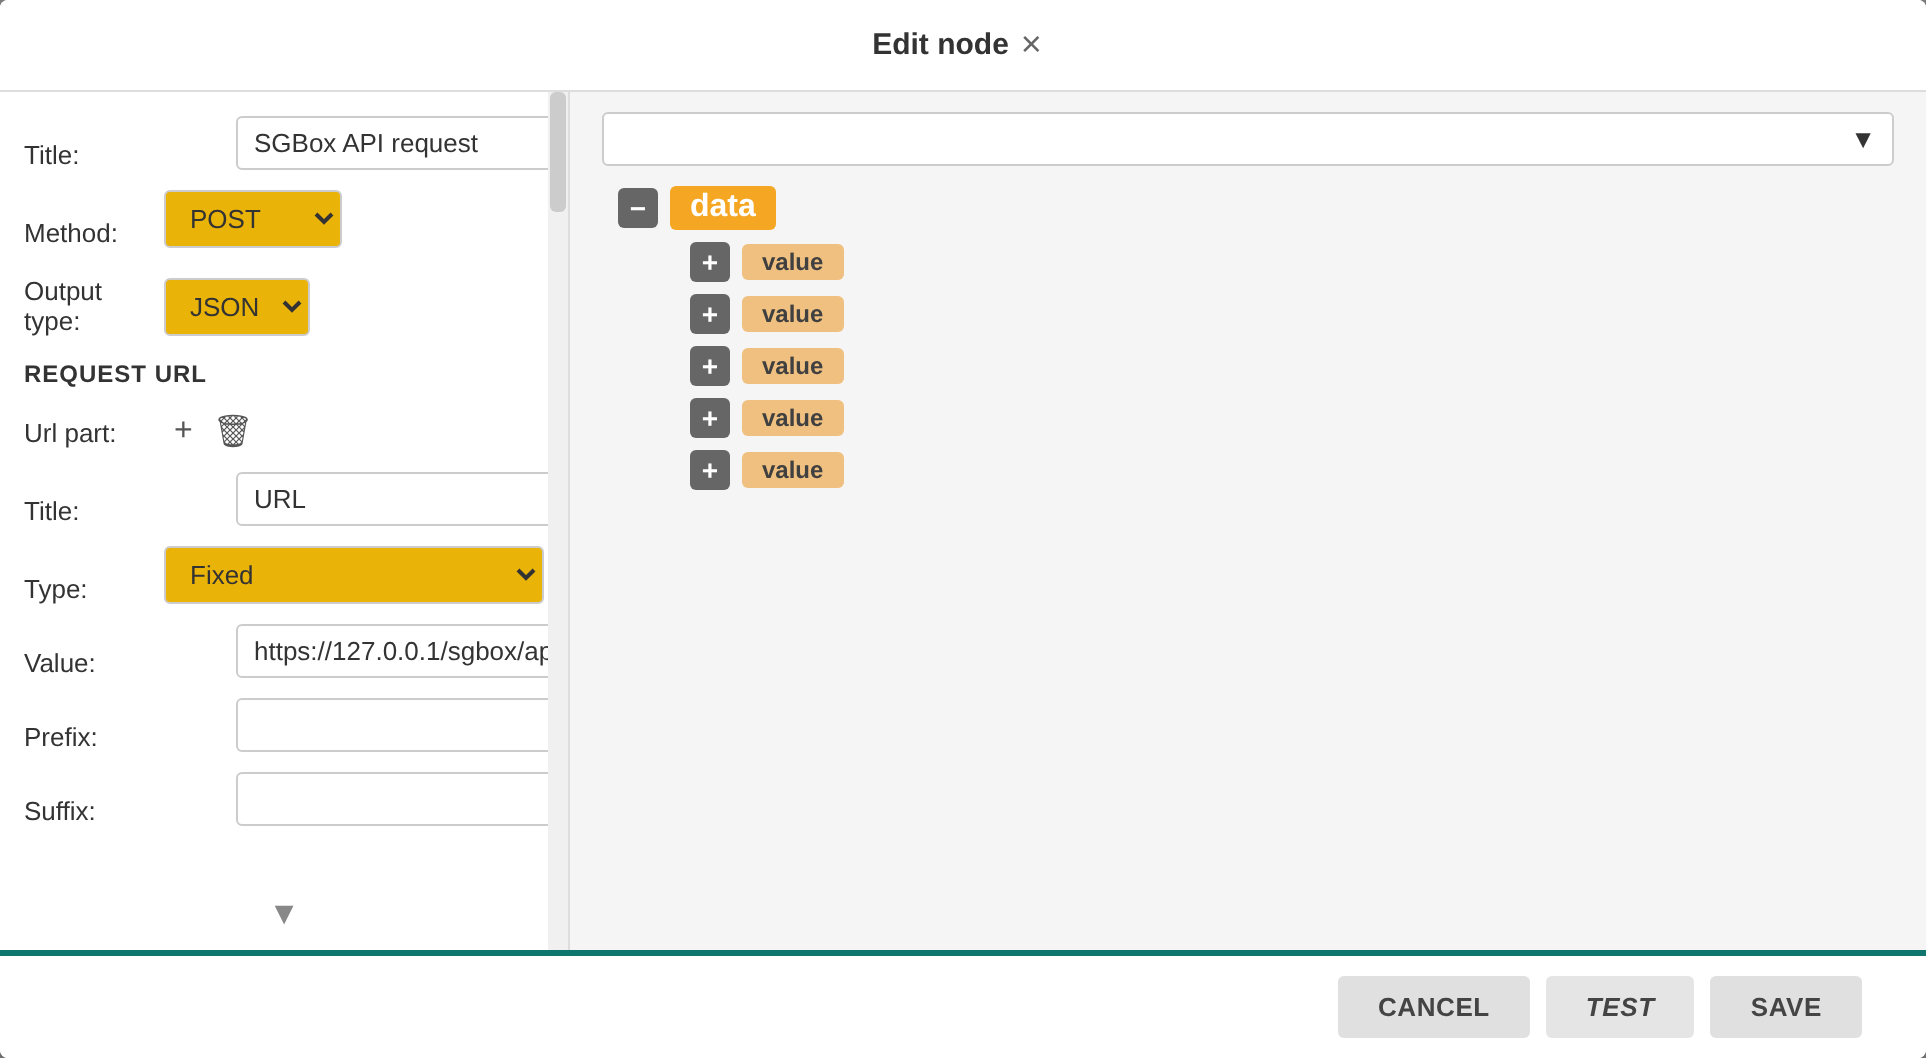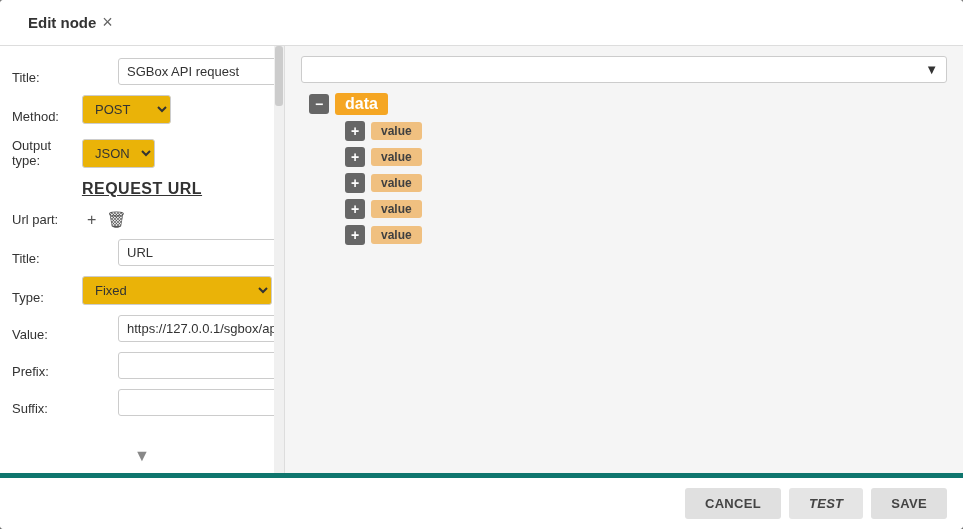--- a/index.html
+++ b/index.html
@@ -18,22 +18,22 @@
       background: #fff;
       border-radius: 4px;
       box-shadow: 0 4px 20px rgba(0,0,0,0.5);
       display: flex;
       flex-direction: column;
       overflow: hidden;
     }
     .dialog-header {
       display: flex;
       align-items: center;
-      justify-content: flex-start;
-      padding: 10px 28px;
+      justify-content: center;
+      padding: 10px 0;
       border-bottom: 1px solid #ddd;
       background: #fff;
     }
     .dialog-title {
       font-size: 15px;
       font-weight: 600;
       color: #333;
     }
     .close-btn {
       background: none;
@@ -102,27 +102,25 @@
     .scrollbar-thumb {
       position: absolute;
       top: 0;
       left: 1px;
       right: 1px;
       height: 60px;
       background: #ccc;
       border-radius: 3px;
     }
     .section-title {
-      text-align: center;
       font-weight: 700;
-      font-size: 16px;
+      font-size: 12px;
       color: #333;
       margin: 12px 0 10px;
       letter-spacing: 0.5px;
-      text-decoration: underline;
     }
     .url-part-row {
       display: flex;
       align-items: center;
       margin-bottom: 8px;
     }
     .url-part-label {
       width: 70px;
       font-size: 13px;
       color: #333;
@@ -212,22 +210,22 @@
       font-weight: 600;
     }
     .children-container {
       padding-left: 36px;
       margin-top: 6px;
     }
     .dialog-footer {
       display: flex;
       align-items: center;
       justify-content: flex-end;
-      padding: 10px 16px;
-      border-top: 5px solid #0f766e;
+      padding: 10px 32px;
+      border-top: 3px solid #0f766e;
       background: #fff;
       gap: 8px;
     }
     .btn {
       padding: 8px 20px;
       border: none;
       border-radius: 3px;
       font-size: 13px;
       font-weight: 600;
       cursor: pointer;

